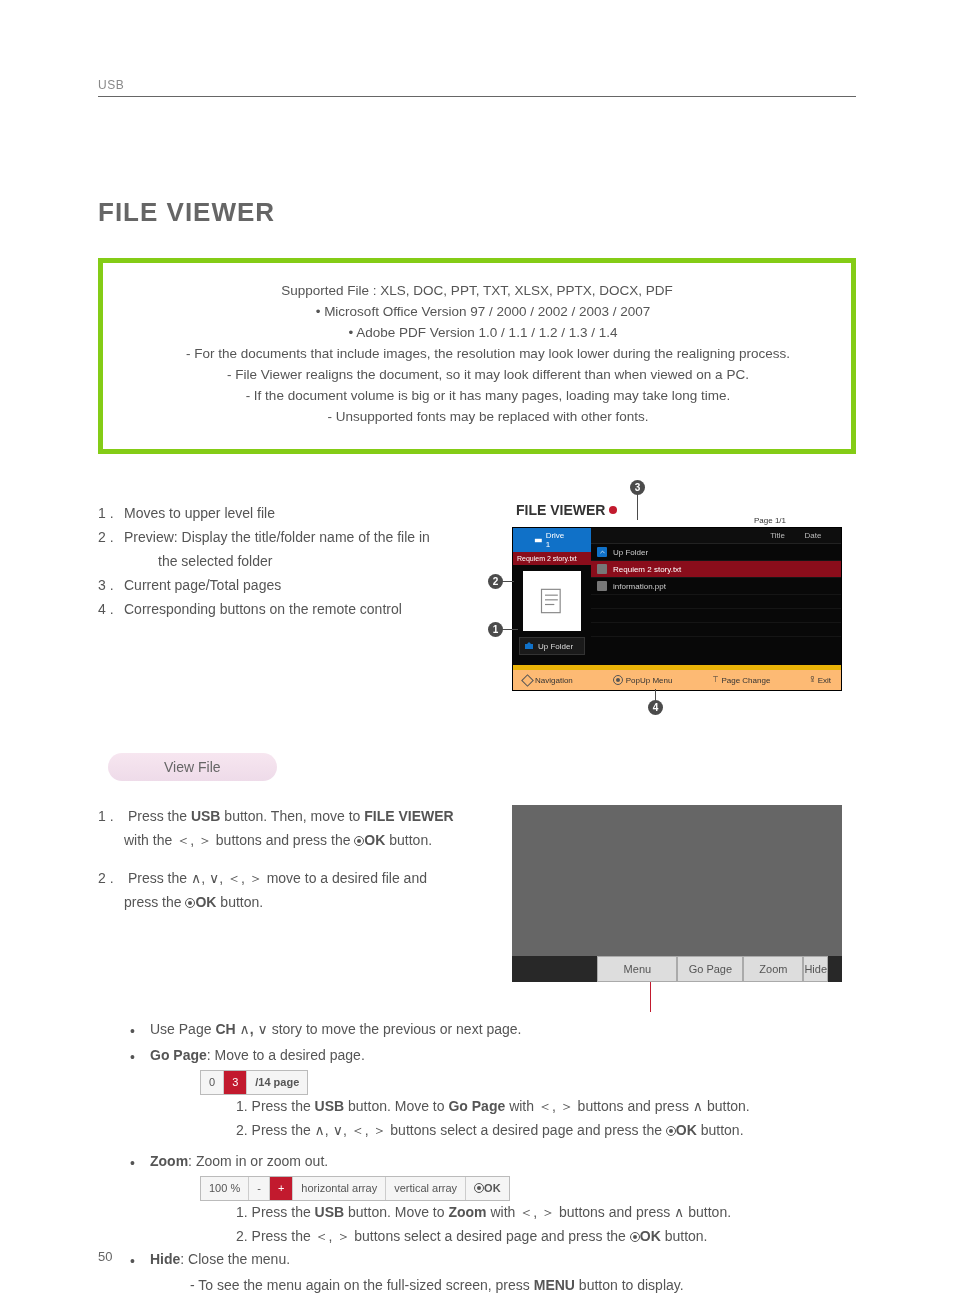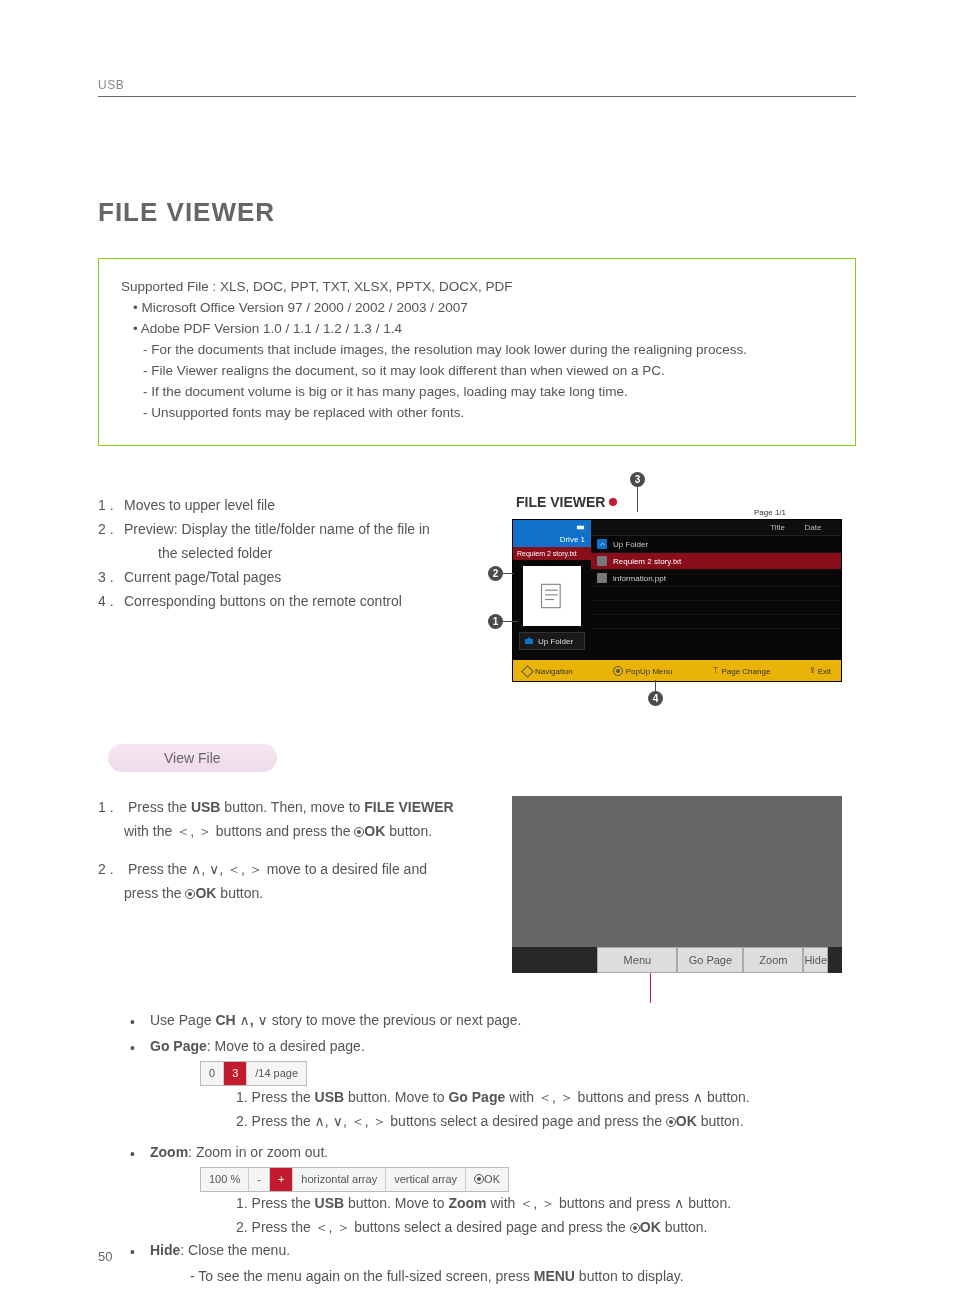--- a/index.html
+++ b/index.html
@@ -1,75 +1,75 @@
 <!DOCTYPE html>
 <html><head>
 <meta charset="utf-8">
 <style>
   * { box-sizing: border-box; margin: 0; padding: 0; }
   body { font-family: Arial, Helvetica, sans-serif; background: #fff; color: #555; width: 954px; height: 1304px; padding: 78px 98px 40px 98px; position: relative; }
   .header-label { font-size: 12px; color: #888; letter-spacing: 0.5px; }
   .hr-top { border: none; border-top: 1px solid #666; margin-top: 4px; }
   .title { font-size: 26px; font-weight: bold; letter-spacing: 1px; color: #666; margin-top: 100px; }
-  .box { border: 1px solid #84cc16; margin-top: 30px; padding: 18px 22px 22px 22px; font-size: 13.5px; line-height: 1.55; }
+  .box { border: 5px solid #84cc16; margin-top: 30px; padding: 18px 22px 22px 22px; font-size: 13.5px; line-height: 1.55; text-align: center; }
   .box ul { list-style: none; padding-left: 12px; }
   .box ul li::before { content: "• "; }
   .box .dash { padding-left: 22px; }
   .pill { display: inline-block; background: linear-gradient(180deg,#f7e6f0,#eedbe9); border-radius: 16px; padding: 6px 44px 6px 24px; color: #666; font-size: 14px; margin-left: 10px; }
   .section { margin-top: 48px; }
   .two-col { display: flex; gap: 24px; margin-top: 18px; align-items: flex-start; }
   .left { width: 390px; font-size: 14px; line-height: 1.7; }
   .left .num { display:inline-block; width: 26px; }
   .left .indent2 { padding-left: 60px; }
   .right { position: relative; }
   
   .fv-wrap { width: 330px; }
   .fv-title-row { display:flex; align-items:center; gap:4px; padding-left:4px; font-weight:bold; color:#333; font-size:14px; }
   .reddot { display:inline-block; width:8px;height:8px;background:#c21a2e;border-radius:50%; }
   .fv-sub { font-size:8px; color:#333; text-align:right; padding-right:56px; margin-top:-2px; }
   .fv-panel { background:#080808; border:1px solid #000; margin-top:2px; }
   .fv-header { display:flex; font-size:8px; color:#ddd; }
   .fv-side { width:78px; }
-  .fv-side .drive { background:#1071c8; color:#fff; padding:3px 6px; display:flex; gap:3px; align-items:flex-end;flex-direction:column; }
+  .fv-side .drive { background:#1071c8; color:#fff; padding:3px 21px; display:flex; gap:3px; align-items:center; }
   .fv-side .drive svg { width:9px;height:9px; }
   .fv-side .sel { background:#8a0d1b; color:#fff; padding:3px 4px; font-size:7px; }
   .fv-side .preview { background:#fff; height:60px; margin:6px 10px; display:flex; align-items:center; justify-content:center; }
   .fv-side .preview svg { width:28px;height:28px; }
   .fv-side .upf { background:#1a1a1a; margin:6px 6px 10px 6px; padding:3px 4px; display:flex; gap:4px; align-items:center; color:#ddd; font-size:8px; border:1px solid #333; }
   .fv-main { flex:1; }
   .fv-main .cols { display:flex; background:#0e0e0e; color:#bbb; font-size:8px; border-bottom:1px solid #222; }
   .fv-main .cols .c1 { flex:1; text-align:right; padding:3px 0; }
   .fv-main .cols .c2 { width:56px; text-align:center; padding:3px 0; }
   .fv-main .row { display:flex; padding:3px 6px; gap:6px; color:#ccc; font-size:8px; border-bottom:1px solid #151515; align-items:center; }
   .fv-main .row.sel { background:#8a0d1b; color:#fff; }
   .fv-main .row .ic { width:10px;height:10px; background:#1071c8; border-radius:1px; display:flex; align-items:center; justify-content:center; }
   .fv-main .row .ic.doc { background:#777; }
   .fv-main .row.blank { height:14px; }
-  .fv-footer { display:flex; justify-content:space-between; padding:5px 10px; background:#eab308; font-size:8px; color:#333; border-top:1px solid #eab308; gap:6px; }
+  .fv-footer { display:flex; justify-content:space-between; padding:5px 10px; background:#fdba74; font-size:8px; color:#333; border-top:5px solid #eab308; gap:6px; }
   .fv-footer span { display:flex; gap:3px; align-items:center; }
   .callout { position:absolute; width:15px; height:15px; background:#4b4b4b; color:#fff; border-radius:50%; font-size:10px; font-weight:bold; display:flex; align-items:center; justify-content:center; }
   .callout-line { position:absolute; background:#4b4b4b; }
   
   .viewer-img { width:330px; height:177px; background:#666; position:relative; }
   .viewer-bar { position:absolute; bottom:0; left:0; right:0; display:flex; background:#ddd; }
   .viewer-bar .cell { border:1px solid #aaa; padding:6px 0; text-align:center; color:#555; font-size:11px; }
   .viewer-bar .cell:nth-child(1){flex:0 0 60px;}
   .viewer-bar .cell:nth-child(2){flex:0 0 80px;}
   .viewer-bar .cell:nth-child(3){flex:0 0 66px;}
   .viewer-bar .cell:nth-child(4){flex:0 0 60px;}
   .viewer-bar .spacer{flex:1;background:#282828;border:none;}
   .redline { position:absolute; width:1px; background:#c21a2e; }
   
   .bullets { margin-top:36px; font-size:14px; line-height:1.7; padding-left:32px; }
   .bullets .b { display:flex; gap:14px; }
   .bullets .dot { width:6px; padding-top:2px; }
   .mini-widget { display:inline-flex; border:1px solid #bbb; vertical-align:middle; margin-left:70px; }
   .mini-widget .seg { padding:2px 8px; font-size:11px; color:#555; background:#f5f5f5; border-right:1px solid #ccc; }
   .mini-widget .seg.red { background:#c21a2e; color:#fff; }
-  .mini-widget .seg:last-child { border-right:none; }
+  .mini-widget .seg:last-child { border-right:none;font-weight:bold; }
   .sub { padding-left:106px; font-size:14px; line-height:1.7; }
   .arrow { font-family: "DejaVu Sans", Arial; }
   .okdot { display:inline-block; width:10px;height:10px;border:1.5px solid #555;border-radius:50%; position:relative; vertical-align:-1px;}
   .okdot::after{content:"";position:absolute;inset:2px;border-radius:50%;background:#555;}
   .navcross { display:inline-block; width:9px;height:9px;border:1px solid #555;transform:rotate(45deg);vertical-align:-1px;}
   .pagenum { position:absolute; bottom:40px; left:98px; font-size:13px; color:#666; }
 </style>
 </head>
 <body>
 

